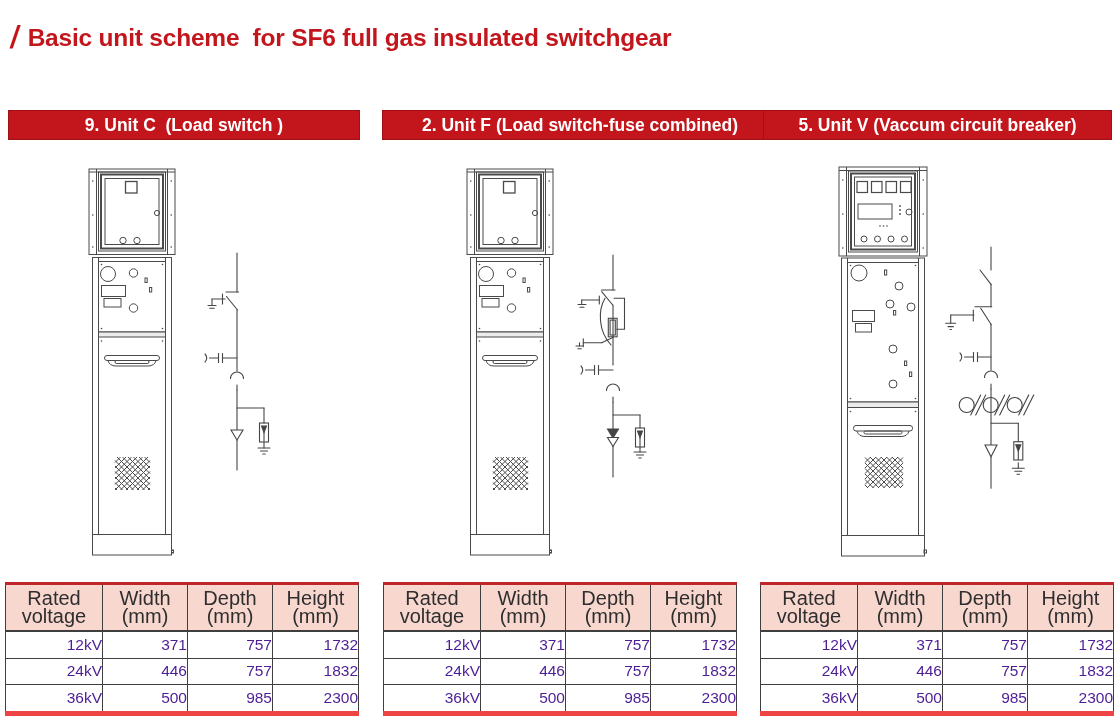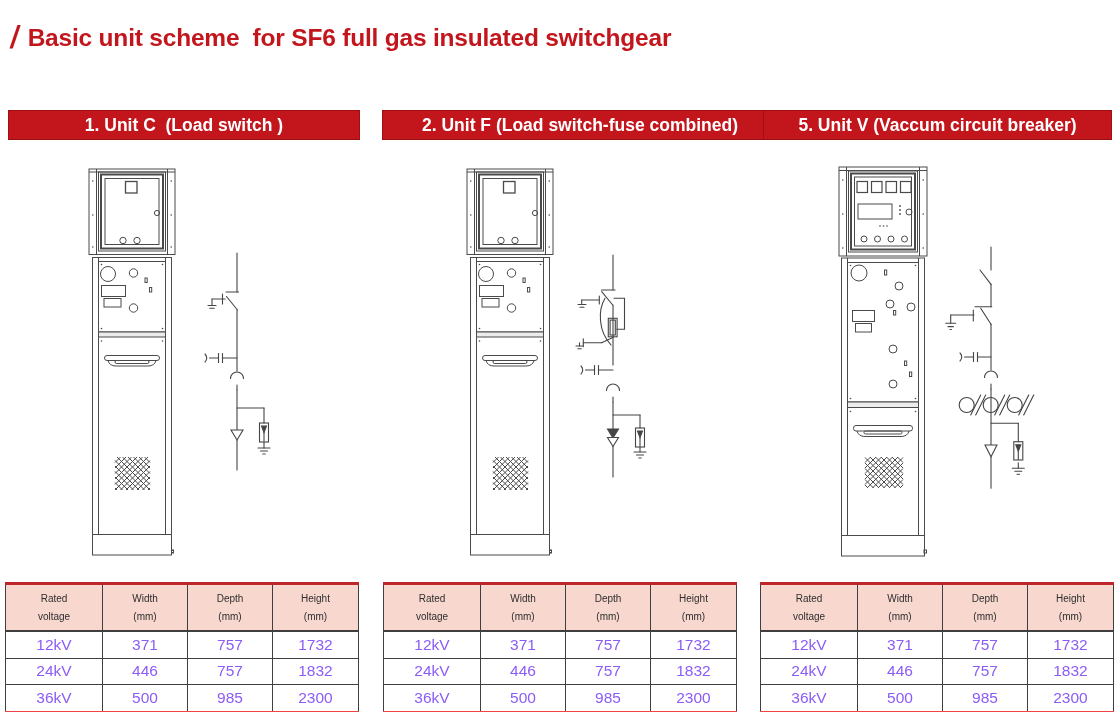--- a/index.html
+++ b/index.html
@@ -27,40 +27,40 @@
   #hdr3{left:763px;width:349px}
   .abs{position:absolute}
   svg{display:block}
   
   .spec-table{
     position:absolute;top:582px;width:353px;border-collapse:collapse;table-layout:fixed;
     background:#fff;
   }
   #tbl1{left:5px}#tbl2{left:383px}#tbl3{left:760px}
   .spec-table th{
-    background:#f8d7cf;font-weight:normal;font-size:10px;line-height:17.5px;color:#2e2e2e;
+    background:#f8d7cf;font-weight:normal;font-size:20px;line-height:17.5px;color:#2e2e2e;
     height:45px;border:1.8px solid #3f3f3f;border-top:3.2px solid #bf262b;
     border-bottom:2.4px solid #3f3f3f;padding:0;
   }
   .spec-table td{
-    font-size:15.5px;color:#8b5cf6;text-align:center;height:25.5px;
+    font-size:15.5px;color:#4c1d95;text-align:right;height:25.5px;
     border:1.6px solid #3f3f3f;padding:0;
   }
-  .spec-table tr:last-child td{border-bottom:1px solid #ef4444}
+  .spec-table tr:last-child td{border-bottom:5px solid #ef4444}
 </style>
 </head>
 <body>
 
 <div class="title-row">
   <span class="title-slash">/</span>
   <h1 class="page-title">Basic unit scheme  for SF6 full gas insulated switchgear</h1>
 </div>
 
 <div class="unit-header" id="hdr1">
-  <span>1. Unit C  (Load switch )</span>
+  <span>9. Unit C  (Load switch )</span>
 </div>
 <div class="unit-header" id="hdr2">
   <span>2. Unit F (Load switch-fuse combined)</span>
 </div>
 <div class="unit-header" id="hdr3">
   <span>5. Unit V (Vaccum circuit breaker)</span>
 </div>
 
 <div class="abs" style="left:88px;top:168px">
 <svg width="88" height="390" viewBox="0 0 88 390">

